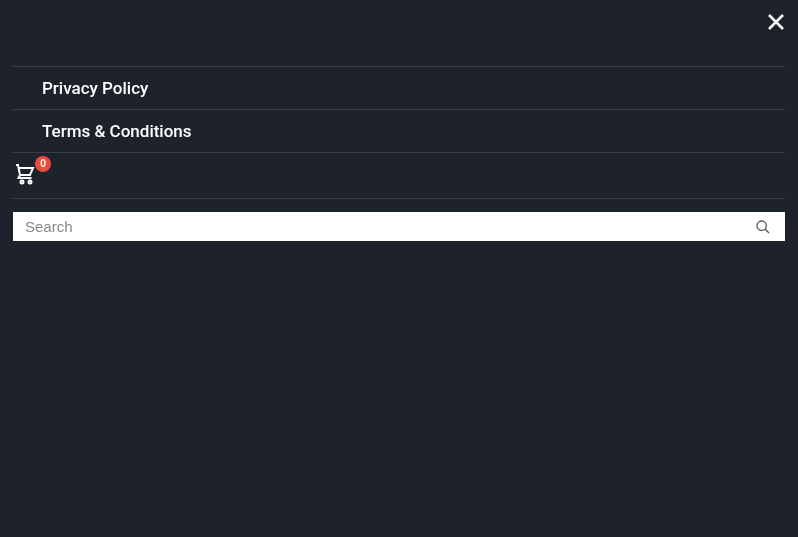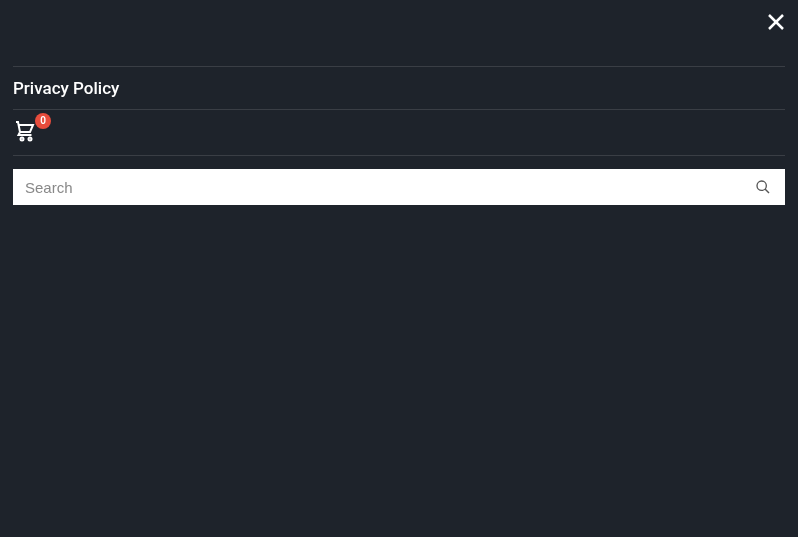--- a/index.html
+++ b/index.html
@@ -34,20 +34,21 @@
     }
     .menu-item {
       border-top: 1px solid #3a3e45;
       padding: 11px 0;
       cursor: pointer;
     }
     .menu-item-text {
       color: #ffffff;
       font-size: 17px;
       font-weight: 500;
+      margin-left: 29px;
     }
     .cart-row {
       border-top: 1px solid #3a3e45;
       border-bottom: 1px solid #3a3e45;
       padding: 9px 0 8px 0;
       position: relative;
       cursor: pointer;
     }
     .cart-icon-wrapper {
       position: relative;
@@ -73,21 +74,21 @@
       font-weight: 600;
       display: flex;
       align-items: center;
       justify-content: center;
       line-height: 1;
     }
     .search-container {
       margin-top: 13px;
       position: relative;
       background-color: #ffffff;
-      height: 36px;
+      height: 29px;
       display: flex;
       align-items: center;
     }
     .search-input {
       flex: 1;
       border: none;
       outline: none;
       padding: 0 12px;
       font-size: 15px;
       color: #555;
@@ -120,20 +121,23 @@
   <svg width="18" height="18" viewBox="0 0 18 18">
     <line x1="2" y1="2" x2="16" y2="16"></line>
     <line x1="16" y1="2" x2="2" y2="16"></line>
   </svg>
 </div>
 
 <div class="menu-container">
   <div class="menu-item">
     <span class="menu-item-text">Privacy Policy</span>
   </div>
+  <div class="menu-item">
+    <span class="menu-item-text">Terms &amp; Conditions</span>
+  </div>
 
   <div class="cart-row">
     <div class="cart-icon-wrapper">
       <svg width="24" height="24" viewBox="0 0 24 24">
         <path d="M3 3h2l.6 3M7 13h10l3-7H5.6M7 13 5.6 6M7 13l-1.5 3h13"></path>
         <circle cx="9" cy="20" r="1.5"></circle>
         <circle cx="17" cy="20" r="1.5"></circle>
       </svg>
       <span class="cart-badge">0</span>
     </div>

